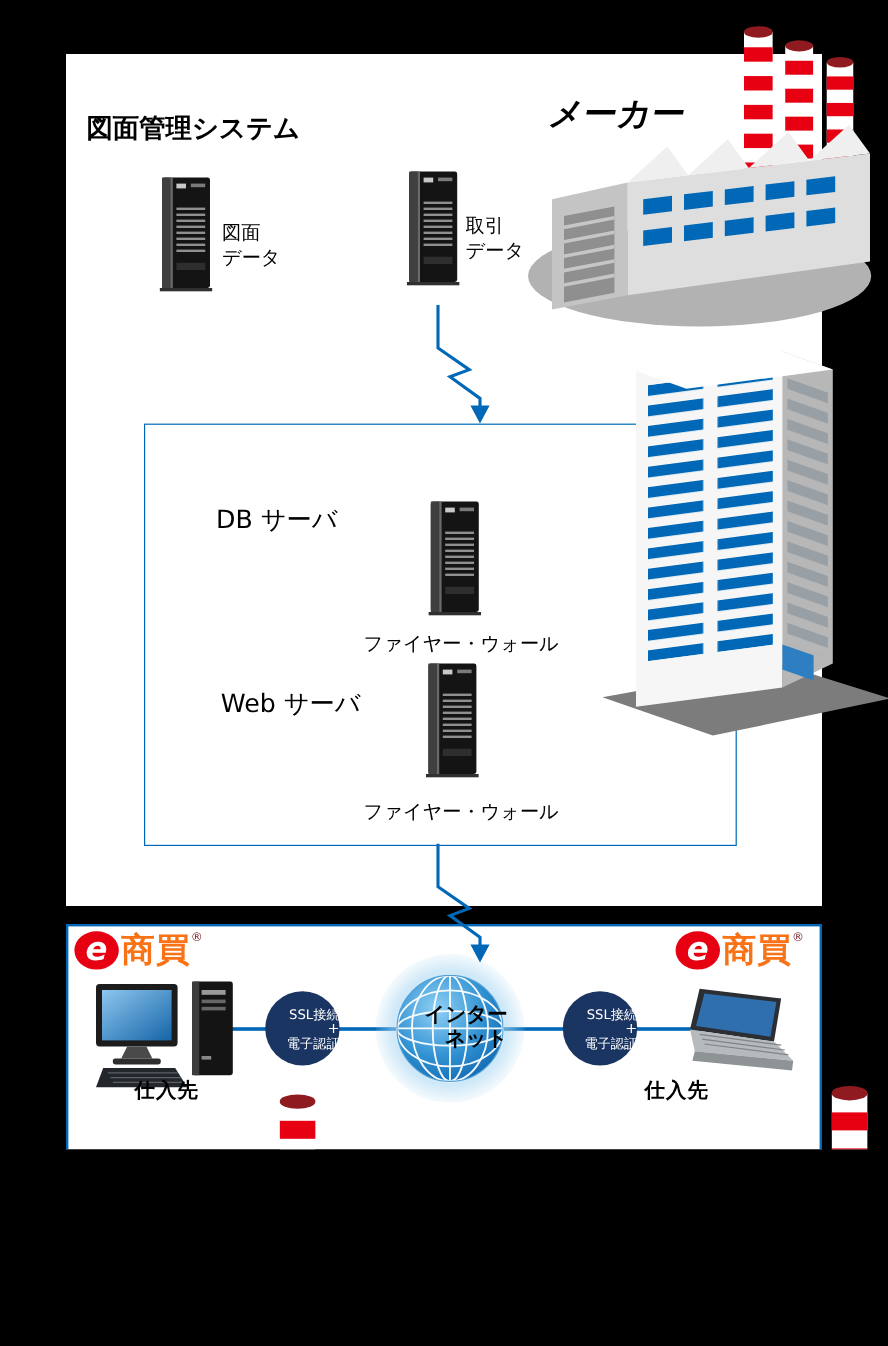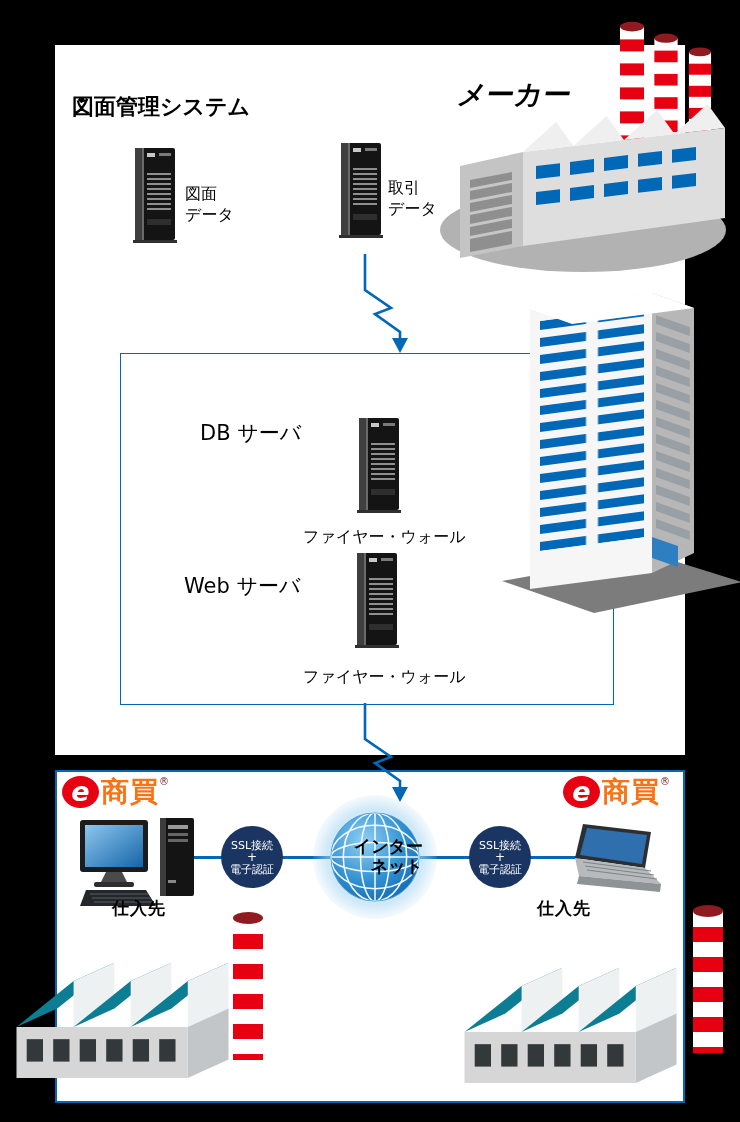--- a/index.html
+++ b/index.html
@@ -1,33 +1,33 @@
 <!DOCTYPE html>
 <html><head>
 <meta charset="utf-8">
 <style>
   *{margin:0;padding:0;box-sizing:border-box}
   html,body{background:#000}
-  .stage{position:relative;width:740px;height:1122px;background:#000;overflow:hidden;
+  .stage{position:relative;width:740px;height:958px;background:#000;overflow:hidden;
          font-family:"DejaVu Sans","Liberation Sans",sans-serif;color:#000}
   .abs,.box,.lbl,.ssl,.glow,.elogo,.connline{position:absolute}
   .box{background:#fff}
   .bottom-panel{border:2px solid #0068b7}
   .secure-panel{border:1.5px solid #0068b7}
   svg.abs{overflow:visible}
   .lbl{z-index:5;white-space:nowrap}
   .sys{font-size:22px;font-weight:bold}
   .maker{font-size:28px;font-weight:bold;transform:skewX(-10deg)}
   .data2{font-size:16px;font-weight:normal;line-height:21px}
   .sec-title{font-size:26px;font-weight:bold;letter-spacing:1px}
   .srvlbl{font-size:21px}
   .fw{font-size:16px}
   .supplier{font-size:17px;font-weight:bold;letter-spacing:1px}
   .inet{font-size:17px;font-weight:bold;text-align:right;line-height:20px}
-  .ssl{width:62px;height:62px;border-radius:50%;background:#1b3563;color:#fff;text-align:center;
+  .ssl{width:62px;height:62px;border-radius:50%;background:#1b3563;color:#fff;text-align:right;
        font-size:11px;line-height:13px;display:flex;flex-direction:column;justify-content:center;z-index:4}
   .ssl .plus{font-size:12px;line-height:11px}
   .glow{width:124px;height:124px;border-radius:50%;z-index:3;
         background:radial-gradient(circle, rgba(170,215,242,.95) 0%, rgba(170,215,242,.55) 55%, rgba(170,215,242,0) 75%)}
   .connline{height:3px;background:#0068b7;z-index:2}
   .elogo{z-index:4;display:flex;align-items:flex-start}
   .elogo-e{display:inline-block;width:37px;height:32px;background:#e60012;border-radius:50%;color:#fff;
            font-size:27px;font-weight:bold;font-style:italic;text-align:center;line-height:31px}
   .elogo-t{font-size:28px;font-weight:bold;color:#f97316;letter-spacing:1px;line-height:32px;margin-left:2px}
   .elogo-r{font-size:10px;color:#731d21;line-height:12px}
@@ -233,21 +233,21 @@
   <div class="lbl data2" style="left:388px;top:177px;">
     <div>取引</div>
     <div>データ</div>
   </div>
 
   <svg class="abs" style="left:355px;top:254px;width:55px;height:100px;z-index:4">
       <use href="#sym-arrow"></use>
     </svg>
 
 
-  <div class="lbl srvlbl" style="left:200px;top:419px;">DB サーバ</div>
+  <div class="lbl srvlbl" style="left:180px;top:419px;">DB サーバ</div>
   <svg class="abs" style="left:357px;top:417px;width:44px;height:96px;z-index:3">
       <use href="#sym-server"></use>
     </svg>
   <div class="lbl fw" style="left:303px;top:527px;">ファイヤー・ウォール</div>
 
   <div class="lbl srvlbl" style="left:184px;top:572px;">Web サーバ</div>
   <svg class="abs" style="left:355px;top:552px;width:44px;height:96px;z-index:3">
       <use href="#sym-server"></use>
     </svg>
   <div class="lbl fw" style="left:303px;top:667px;">ファイヤー・ウォール</div>

